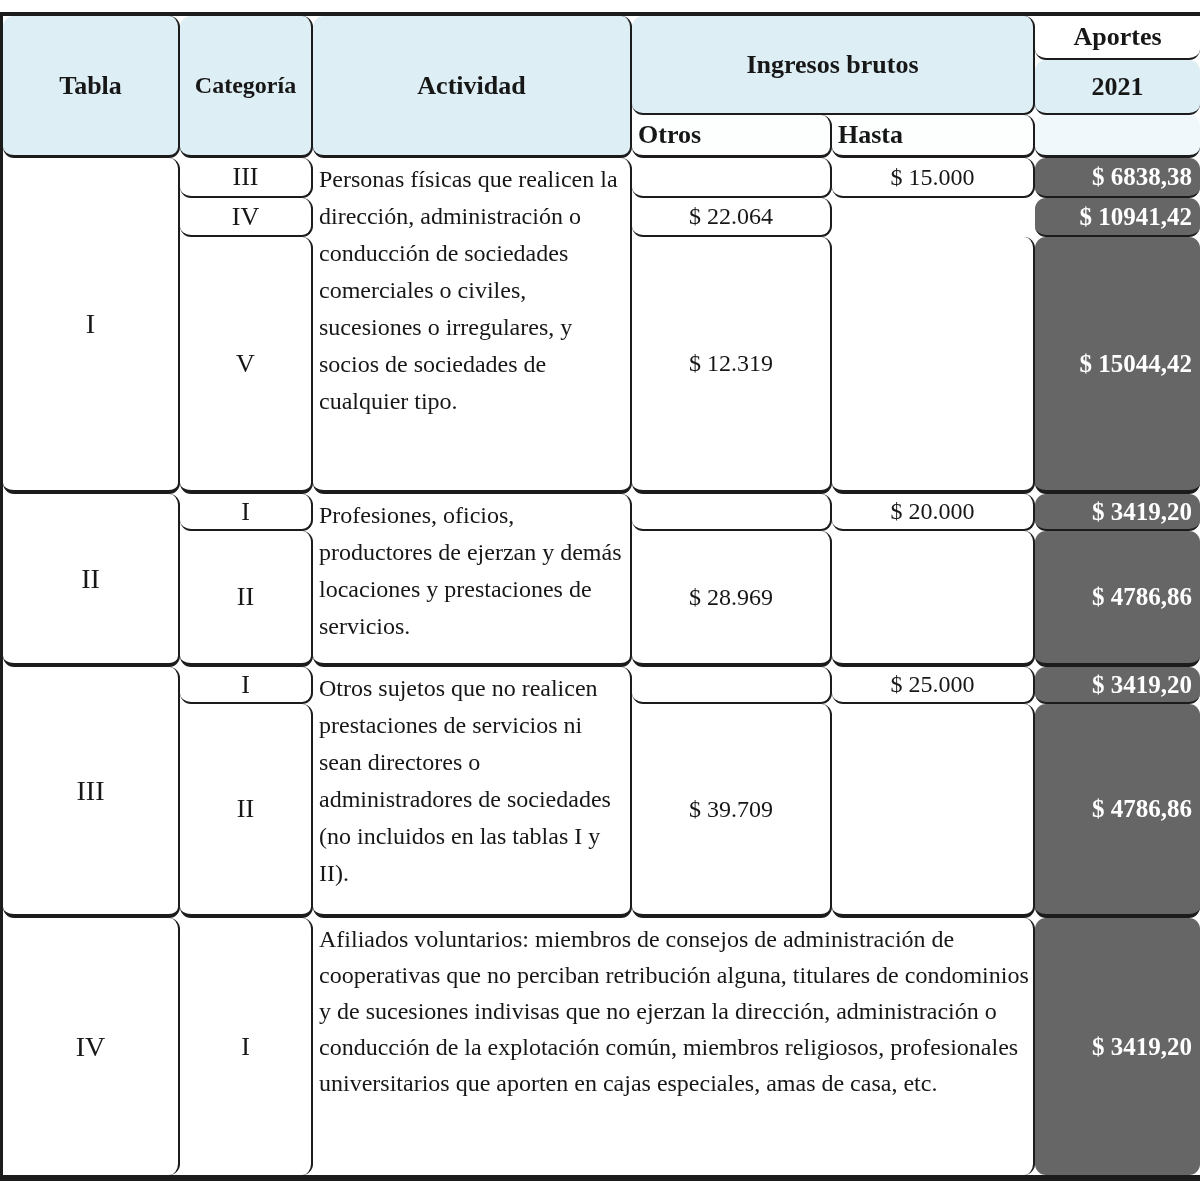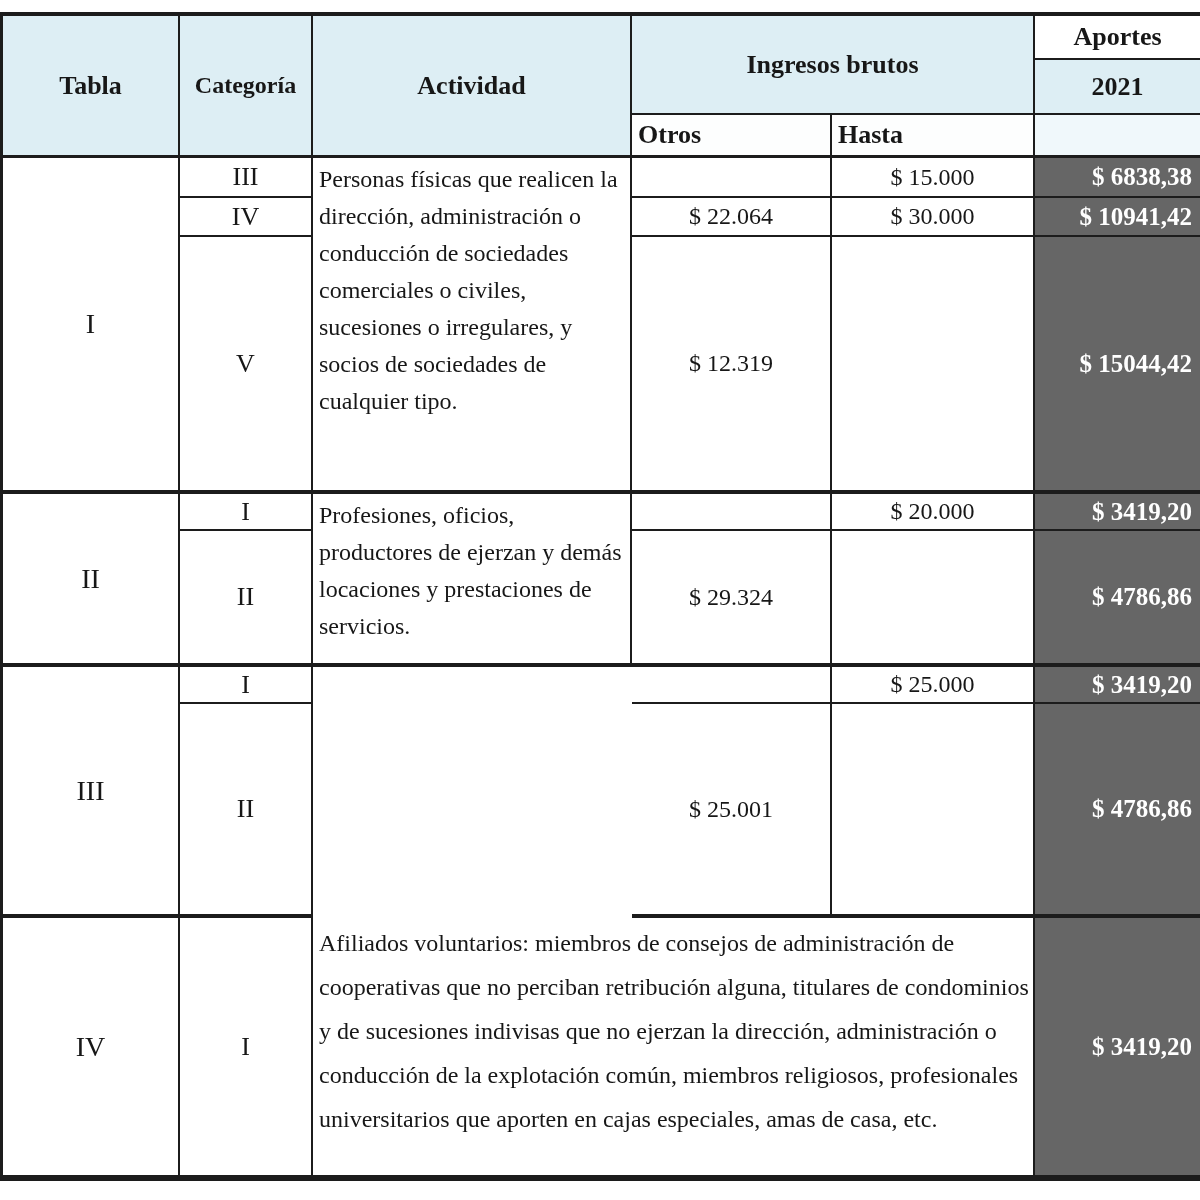--- a/index.html
+++ b/index.html
@@ -30,34 +30,35 @@
     grid-template-columns:177px 133px 319px 200px 203px auto;
     grid-template-rows:44px 55px 43px 40px 39px 257px 37px 136px 37px 214px 257px;
   }
   .c{
     box-sizing:border-box;
     border-right:2px solid var(--bd);
     border-bottom:2px solid var(--bd);
     display:flex;align-items:center;justify-content:center;
     font-size:24px;
     overflow:hidden;
+    border-radius:11px;
   }
   .blue{background:var(--hdr-bg);}
   .white{background:var(--sub-bg);}
   .apsub{background:var(--aportes-sub-bg);}
   .bold{font-weight:bold;}
   .f26{font-size:26px;}
   .f28{font-size:28px;}
   .leftal{justify-content:flex-start;padding-left:6px;}
   .act{
     align-items:flex-start;justify-content:flex-start;
     text-align:left;padding:3px 2px 2px 6px;
     line-height:37px;font-size:24px;
   }
-  .act4{line-height:44px;}
+  .act4{line-height:36px;}
   .gray{
     background:var(--gray-bg);color:var(--gray-tx);
     justify-content:flex-end;padding-right:8px;
     font-weight:bold;font-size:25px;
   }
   .noR{border-right:none;}
   .bb3{border-bottom-width:3px;}
   .bb4{border-bottom-width:4px;}
   .bb0{border-bottom:none;}
 </style>
@@ -81,49 +82,49 @@
     <div class="c f26" style="grid-area:4/2/5/3">III</div>
     <div class="c f26" style="grid-area:5/2/6/3">IV</div>
     <div class="c f26 bb4" style="grid-area:6/2/7/3">V</div>
     <div class="c act bb4" style="grid-area:4/3/7/4">Personas físicas que realicen la dirección, administración o conducción de sociedades comerciales o civiles, sucesiones o irregulares, y socios de sociedades de cualquier tipo.</div>
 
     <div class="c" style="grid-area:4/4/5/5"></div>
     <div class="c" style="grid-area:4/5/5/6">$ 15.000</div>
     <div class="c gray noR" style="grid-area:4/6/5/7">$ 6838,38</div>
 
     <div class="c" style="grid-area:5/4/6/5">$ 22.064</div>
-    <div class="c" style="grid-area:5/5/6/6">$ 30.000</div>
     <div class="c gray noR" style="grid-area:5/6/6/7">$ 10941,42</div>
 
     <div class="c bb4" style="grid-area:6/4/7/5">$ 12.319</div>
     <div class="c bb4" style="grid-area:6/5/7/6"></div>
     <div class="c gray noR bb4" style="grid-area:6/6/7/7">$ 15044,42</div>
 
     <div class="c f28 bb4" style="grid-area:7/1/9/2">II</div>
     <div class="c f26" style="grid-area:7/2/8/3">I</div>
     <div class="c f26 bb4" style="grid-area:8/2/9/3">II</div>
     <div class="c act bb4" style="grid-area:7/3/9/4">Profesiones, oficios, productores de ejerzan y demás locaciones y prestaciones de servicios.</div>
 
     <div class="c" style="grid-area:7/4/8/5"></div>
     <div class="c" style="grid-area:7/5/8/6">$ 20.000</div>
     <div class="c gray noR" style="grid-area:7/6/8/7">$ 3419,20</div>
 
-    <div class="c bb4" style="grid-area:8/4/9/5">$ 29.324</div>
+    <div class="c bb4" style="grid-area:8/4/9/5">$ 28.969</div>
     <div class="c bb4" style="grid-area:8/5/9/6"></div>
     <div class="c gray noR bb4" style="grid-area:8/6/9/7">$ 4786,86</div>
 
     <div class="c f28 bb4" style="grid-area:9/1/11/2">III</div>
     <div class="c f26" style="grid-area:9/2/10/3">I</div>
     <div class="c f26 bb4" style="grid-area:10/2/11/3">II</div>
+    <div class="c act bb4" style="grid-area:9/3/11/4">Otros sujetos que no realicen prestaciones de servicios ni sean directores o administradores de sociedades (no incluidos en las tablas I y II).</div>
 
     <div class="c" style="grid-area:9/4/10/5"></div>
     <div class="c" style="grid-area:9/5/10/6">$ 25.000</div>
     <div class="c gray noR" style="grid-area:9/6/10/7">$ 3419,20</div>
 
-    <div class="c bb4" style="grid-area:10/4/11/5">$ 25.001</div>
+    <div class="c bb4" style="grid-area:10/4/11/5">$ 39.709</div>
     <div class="c bb4" style="grid-area:10/5/11/6"></div>
     <div class="c gray noR bb4" style="grid-area:10/6/11/7">$ 4786,86</div>
 
     <div class="c f28 bb0" style="grid-area:11/1/12/2">IV</div>
     <div class="c f26 bb0" style="grid-area:11/2/12/3">I</div>
     <div class="c act act4 bb0" style="grid-area:11/3/12/6">Afiliados voluntarios: miembros de consejos de administración de cooperativas que no perciban retribución alguna, titulares de condominios y de sucesiones indivisas que no ejerzan la dirección, administración o conducción de la explotación común, miembros religiosos, profesionales universitarios que aporten en cajas especiales, amas de casa, etc.</div>
     <div class="c gray noR bb0" style="grid-area:11/6/12/7">$ 3419,20</div>
 
   </div>
 </div>

